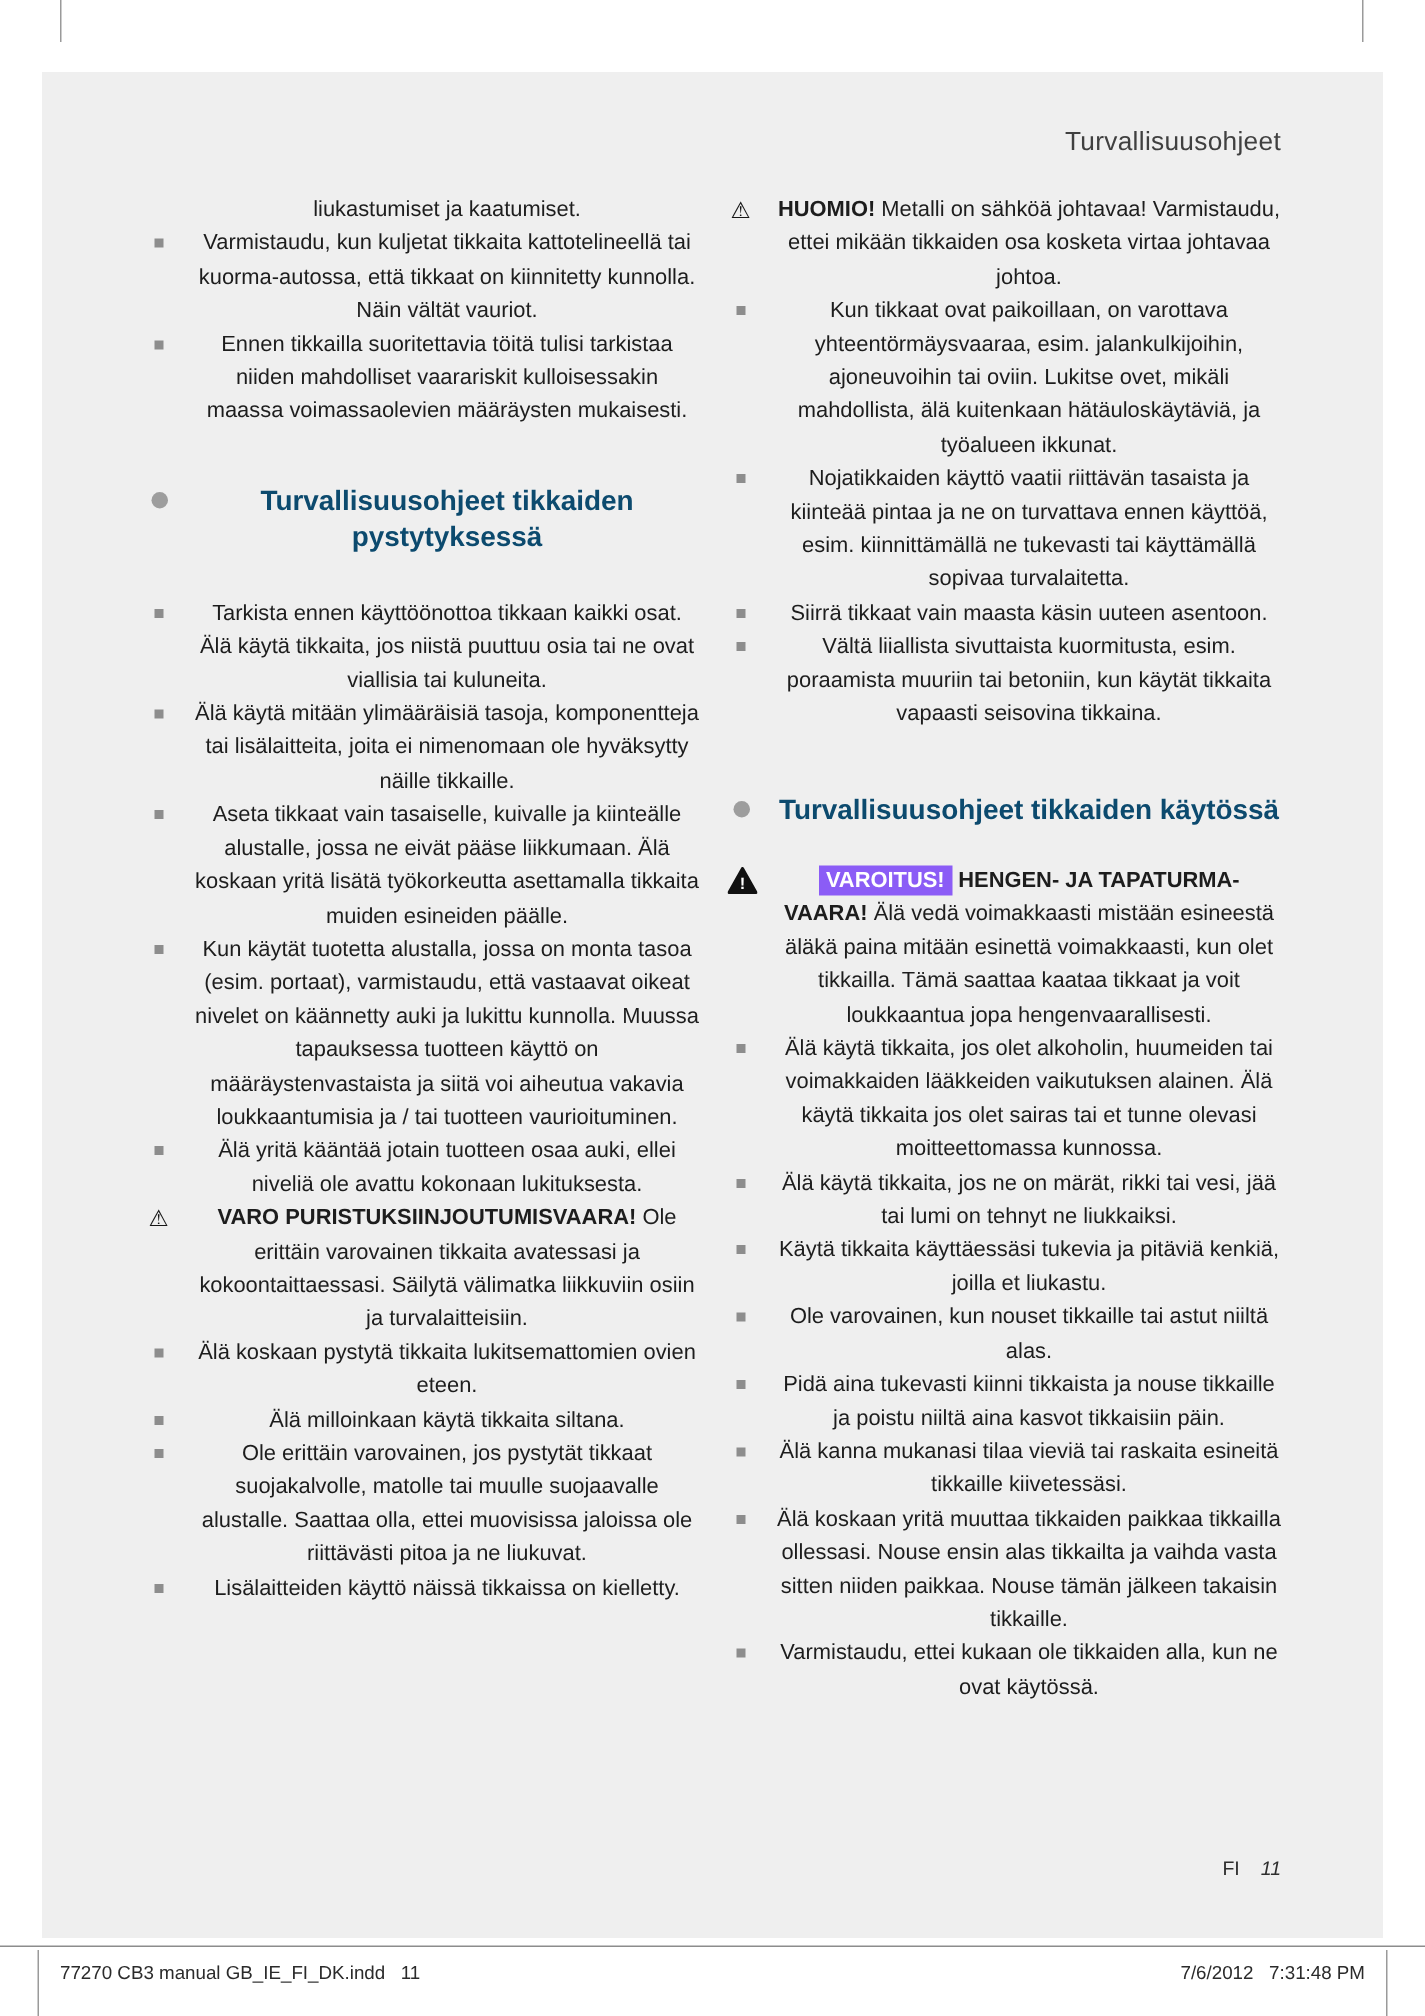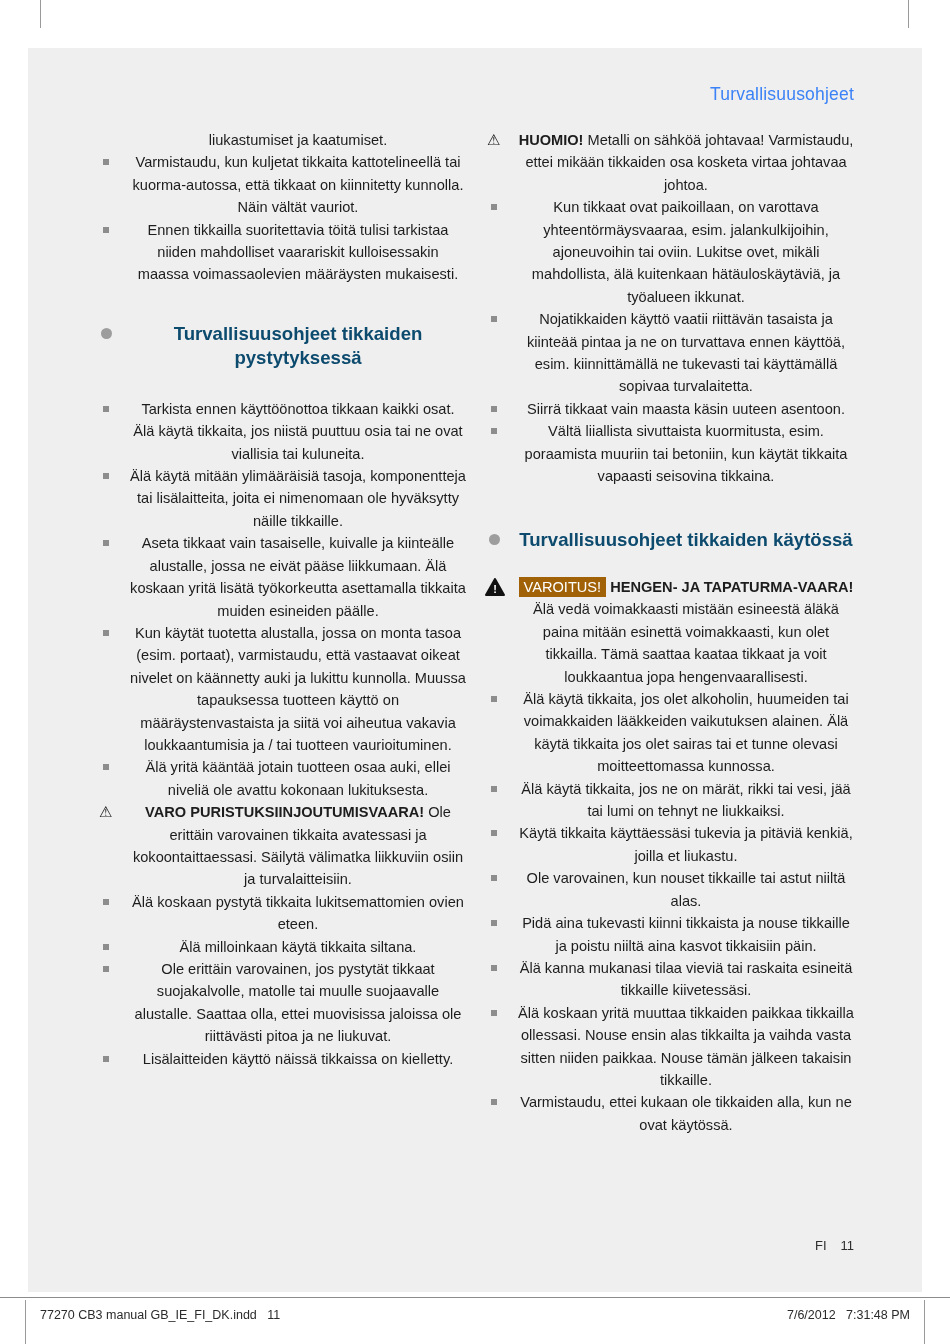--- a/index.html
+++ b/index.html
@@ -15,21 +15,21 @@
     background:#efefef;
   }
   .crop { position:absolute; background:#9a9a9a; }
   .crop.tl { left:40px;  top:0;      width:1px; height:28px; }
   .crop.tr { left:908px; top:0;      width:1px; height:28px; }
   .crop.bl { left:25px;  top:1300px; width:1px; height:44px; }
   .crop.br { left:924px; top:1300px; width:1px; height:44px; }
 
   .header-title {
     position:absolute; top:84px; left:488px; width:366px;
-    text-align:right; font-size:17.5px; color:#3b82f6; letter-spacing:0.2px;
+    text-align:right; font-size:17.5px; color:#404040; letter-spacing:0.2px;
   }
 
   .col {
     position:absolute; top:129px; width:366px;
     font-size:14.6px; line-height:22.4px; color:#1d1d1d;text-align:center;
   }
   #col-left  { left:100px; }
   #col-right { left:488px; }
 
   .item { position:relative; padding-left:30px; }
@@ -47,30 +47,30 @@
     position:relative; padding-left:30px; margin:36px 0 27px 0;
     font-size:18.6px; line-height:24.5px; font-weight:700; color:#0c4a6e;
   }
   .heading.second { margin-top:40px; margin-bottom:24px; }
   .dot {
     position:absolute; left:1px; top:6px;
     width:11px; height:11px; border-radius:50%; background:#9d9d9d;
   }
 
   .chip {
-    display:inline-block; background:#a16207; color:#ffffff;
-    font-weight:400; padding:1px 5px; line-height:18px;
+    display:inline-block; background:#8b5cf6; color:#ffffff;
+    font-weight:700; padding:1px 5px; line-height:18px;
   }
   .tri-icon { position:absolute; left:-3px; top:2px; }
 
   .pagenum {
     position:absolute; top:1238px; left:488px; width:366px;
     text-align:right; font-size:13px; color:#2e2e2e;
   }
-  .pagenum .num { margin-left:14px; }
+  .pagenum .num { margin-left:14px;font-style:italic; }
 
   .footer-line { position:absolute; top:1297px; left:0; width:950px; height:1px; background:#8c8c8c; }
   .footer-left  { position:absolute; top:1308px; left:40px;  font-size:12.5px; color:#2b2b2b; white-space:pre; }
   .footer-right { position:absolute; top:1308px; right:40px; font-size:12.5px; color:#2b2b2b; white-space:pre; }
 </style>
 </head>
 <body>
 
 <div class="page"></div>
 

